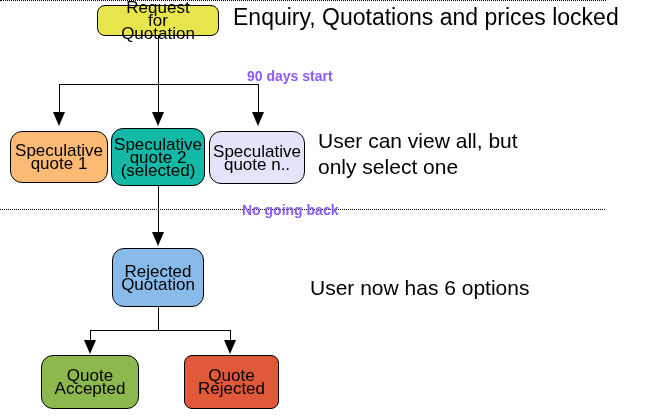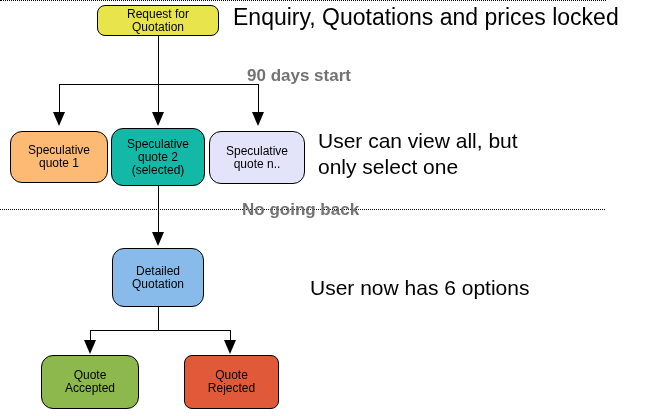--- a/index.html
+++ b/index.html
@@ -11,44 +11,44 @@
     overflow:hidden;
   }
   .node{
     position:absolute;
     box-sizing:border-box;
     border:1.5px solid #000;
     display:flex;
     align-items:center;
     justify-content:center;
     text-align:center;
-    font-size:12px;
+    font-size:17px;
     line-height:13px;
     color:#000;
   }
   .vline,.hline{position:absolute;background:#000;}
   .vline{width:1px;}
   .hline{height:1px;}
   .dotted{
     position:absolute;
     height:0;
     border-top:1px dotted #000;
   }
   .arrow-down{
     position:absolute;
     width:0;height:0;
     border-left:6px solid transparent;
     border-right:6px solid transparent;
     border-top:14px solid #000;
   }
   .phase-label{
     position:absolute;
-    font-size:17px;
+    font-size:14px;
     font-weight:bold;
-    color:#737373;
+    color:#8b5cf6;
     white-space:nowrap;
     line-height:20px;
   }
   .annotation{
     position:absolute;
     font-size:21px;
     color:#000;
     line-height:26px;
   }
   .annotation.nowrap{white-space:nowrap;}
@@ -82,21 +82,21 @@
   <div class="arrow-down" style="left:224px;top:340px;"></div>
 
   <div class="node" style="left: 97px; top: 5px; width: 122px; height: 31px; border-radius: 8px; padding: 0px 19px; background-color: rgb(232, 228, 76);">Request for Quotation</div>
 
   <div class="node" style="left: 10px; top: 131px; width: 98px; height: 52px; border-radius: 12px; padding: 0px 8px; background-color: #fdba74;">Speculative quote 1</div>
 
   <div class="node" style="left: 111px; top: 128px; width: 94px; height: 58px; border-radius: 12px; padding: 0px 6px; background-color: #14b8a6;">Speculative quote 2 (selected)</div>
 
   <div class="node" style="left: 209px; top: 131px; width: 96px; height: 53px; border-radius: 12px; padding: 0px 8px; background-color: rgb(227, 227, 249);">Speculative quote n..</div>
 
-  <div class="node" style="left: 112px; top: 248px; width: 92px; height: 59px; border-radius: 12px; padding: 0px 8px; background-color: rgb(136, 187, 233);">Detailed Quotation</div>
+  <div class="node" style="left: 112px; top: 248px; width: 92px; height: 59px; border-radius: 12px; padding: 0px 8px; background-color: rgb(136, 187, 233);">Rejected Quotation</div>
 
   <div class="node" style="left: 41px; top: 355px; width: 98px; height: 54px; border-radius: 12px; padding: 0px 14px; background-color: rgb(141, 184, 78);">Quote Accepted</div>
 
   <div class="node" style="left: 184px; top: 355px; width: 95px; height: 54px; border-radius: 8px; padding: 0px 12px; background-color: rgb(224, 90, 58);">Quote Rejected</div>
 
   <div class="phase-label" style="left:247px;top:66px;">90 days start</div>
 
   <div class="phase-label" style="left:242px;top:200px;">No going back</div>
 
   <div class="annotation nowrap" id="ann-enquiry" style="left:233px;top:4px;">Enquiry, Quotations and prices locked</div>

